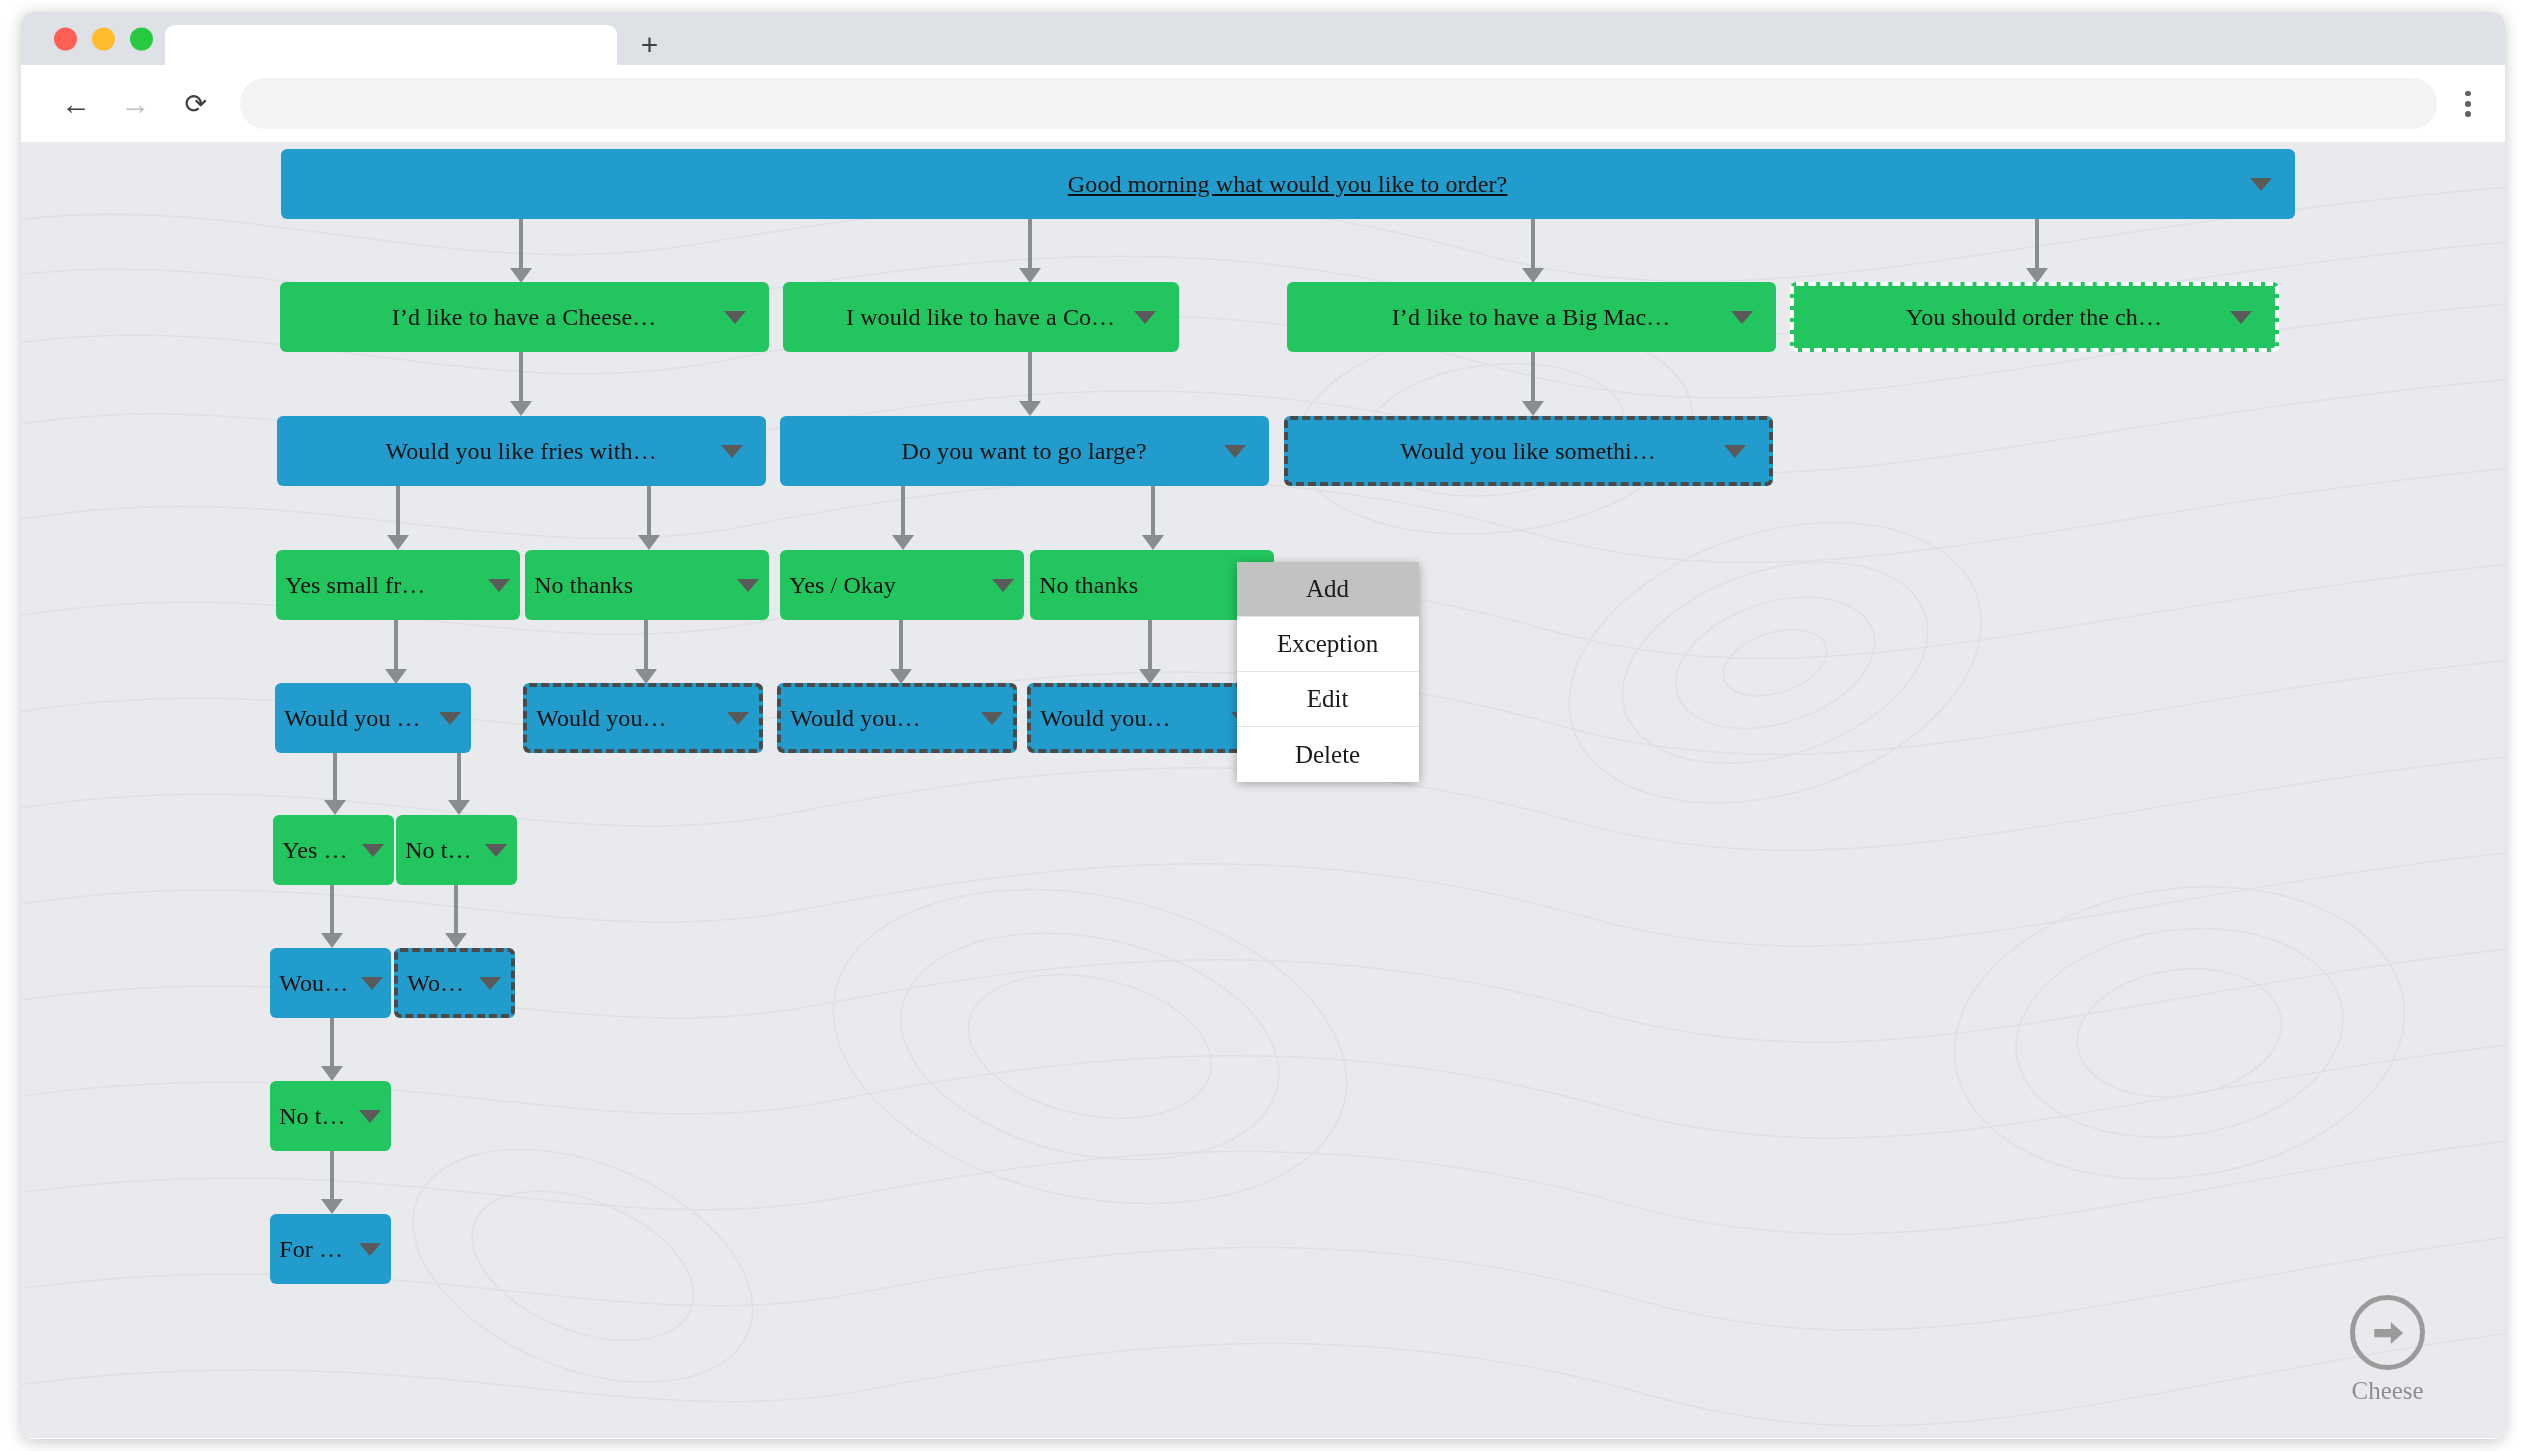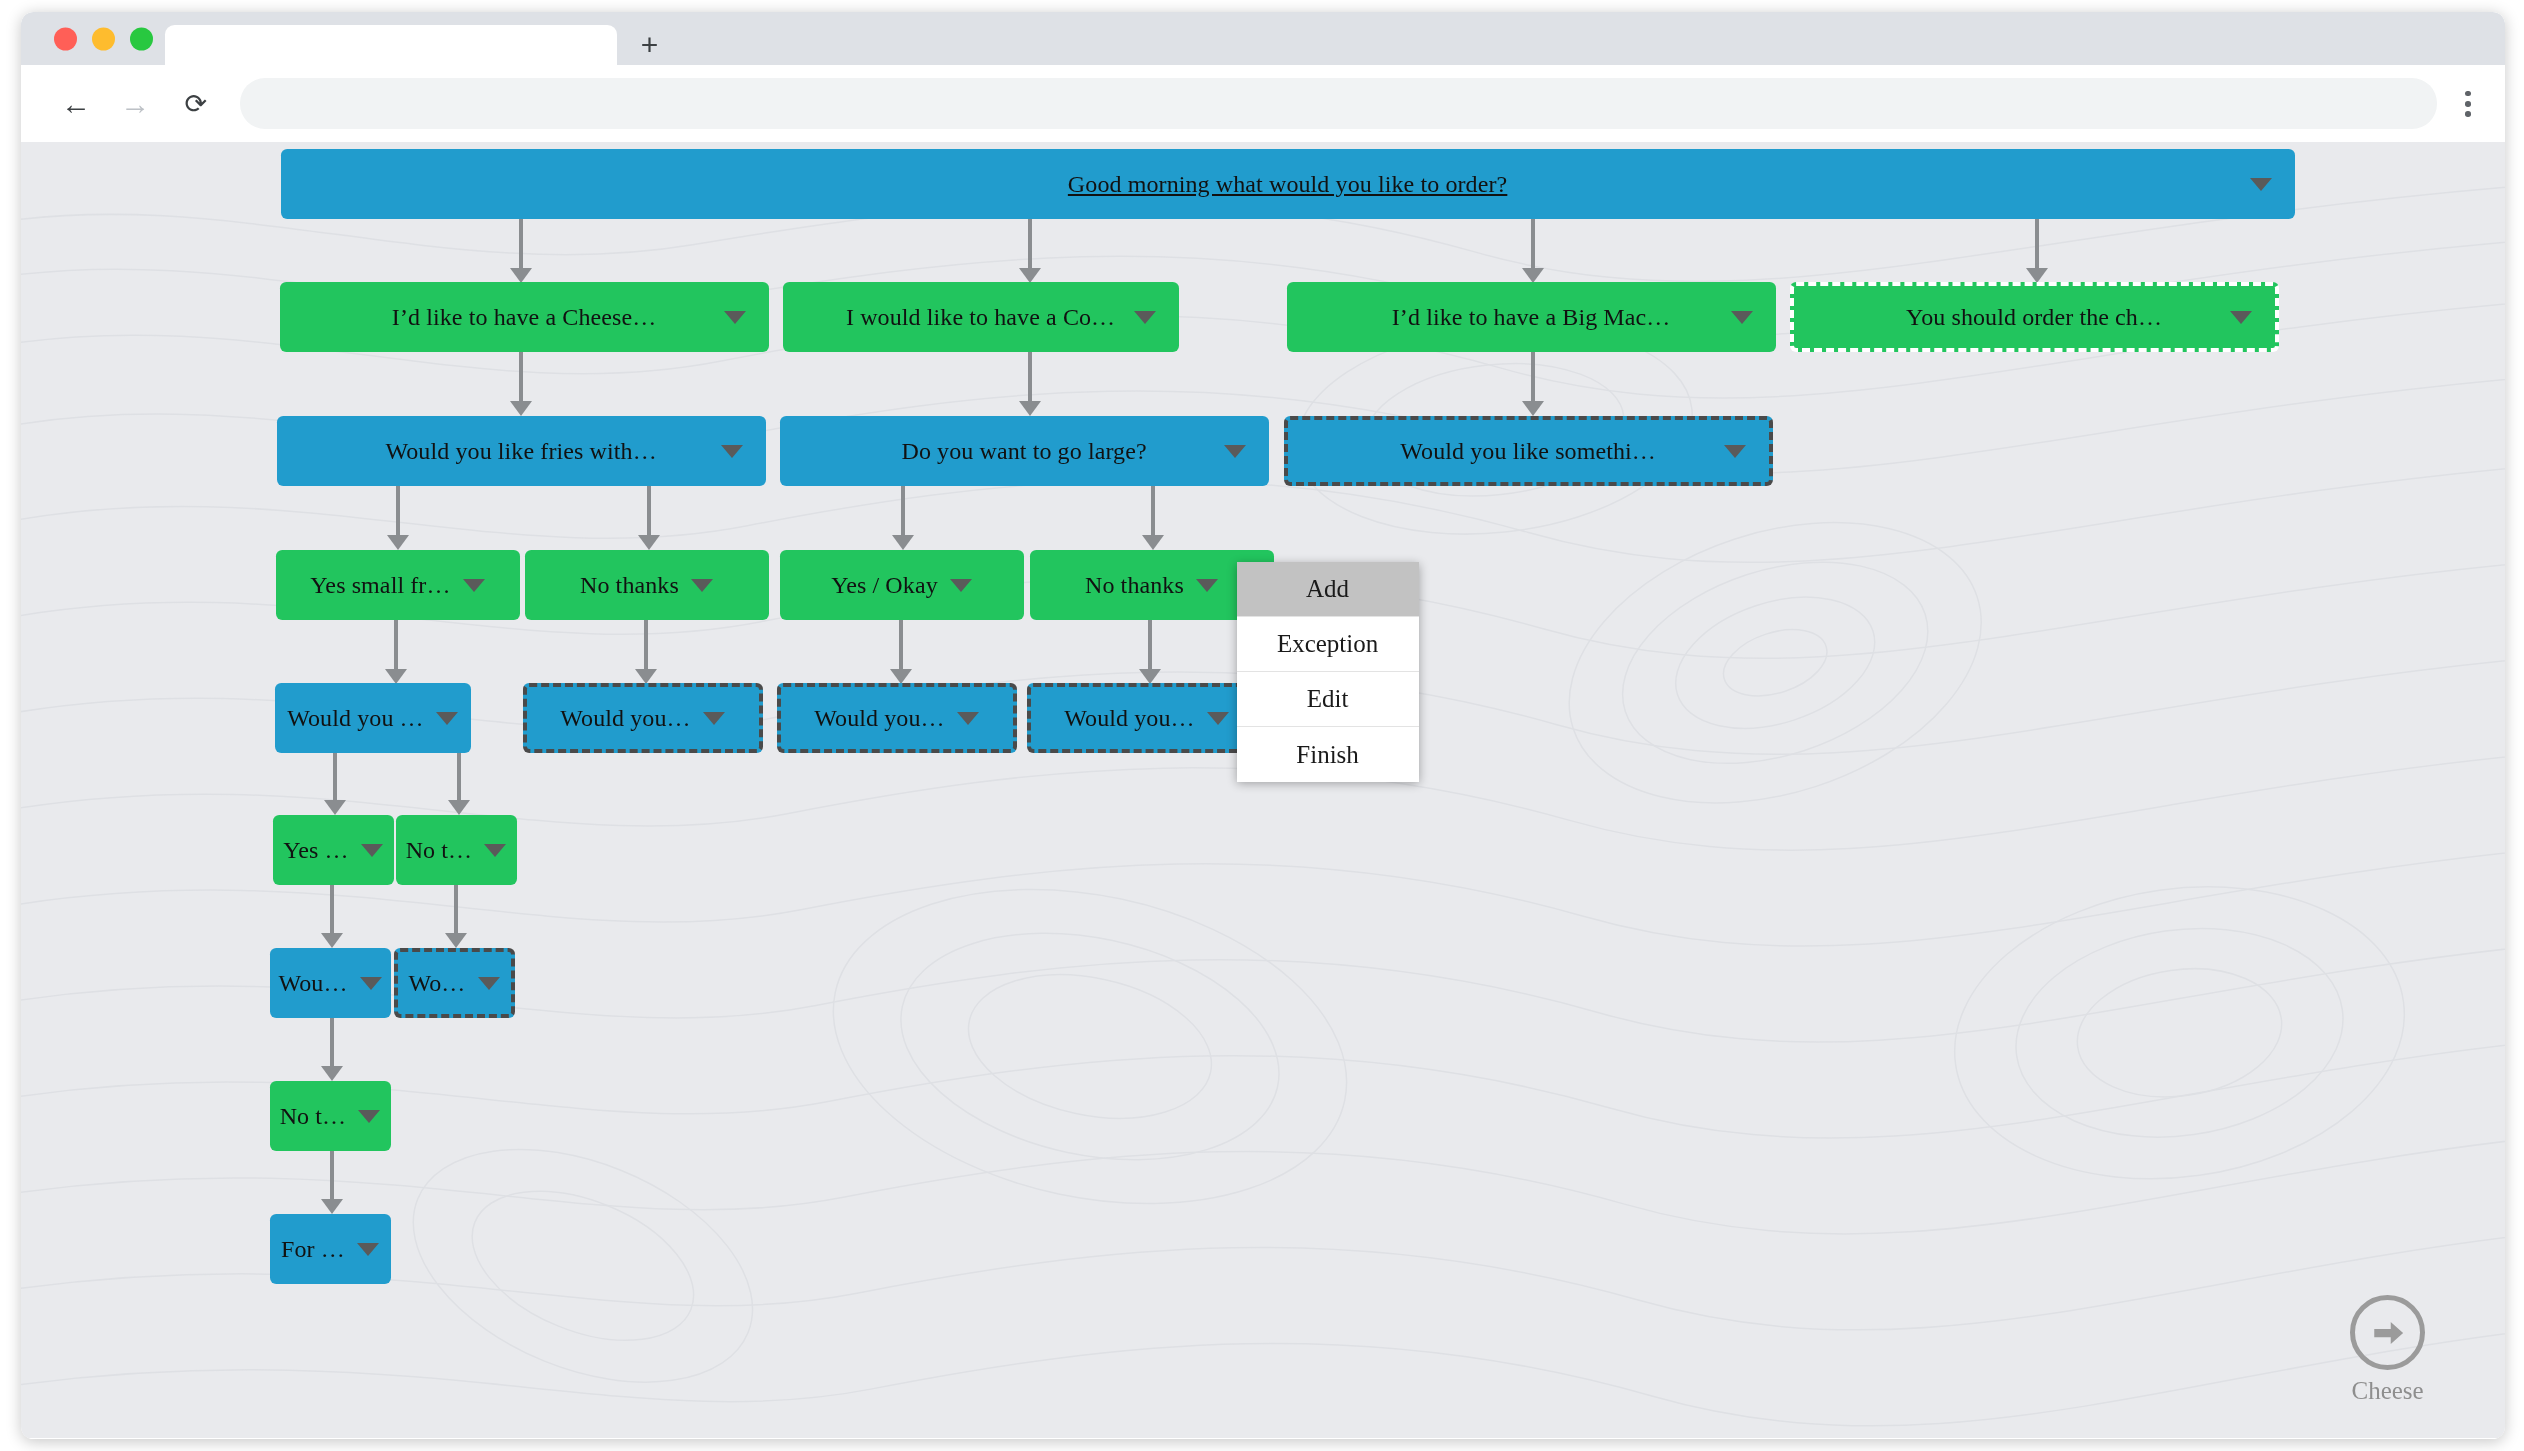--- a/index.html
+++ b/index.html
@@ -109,21 +109,21 @@
     position: absolute; inset: 0;
     opacity: 0.55;
   }
 
   
   .node {
     position: absolute;
     border-radius: 6.2px;
     display: flex;
     align-items: center;
-    justify-content: center;
+    justify-content: space-between;
     color: #111111;
     font-size: 24px;
     letter-spacing: 0.1px;
     white-space: nowrap;
     overflow: hidden;
     padding: 0 9.6px;
   }
   .node.blue  { background: #219ccd; }
   .node.green { background: #22c55e; }
   .node .label { display: inline-block; }
@@ -444,21 +444,21 @@
         <div class="node blue" style="left: 249px; top: 1072px; width: 121px; height: 70px;">
           <span class="label">For …</span>
           <span class="caret"></span>
         </div>
       </div>
 
     <div id="context-menu">
       <div class="menu-item hovered">Add</div>
       <div class="menu-item">Exception</div>
       <div class="menu-item">Edit</div>
-      <div class="menu-item">Finish</div>
+      <div class="menu-item">Delete</div>
     </div>
 
     <div id="finish-button">
       <div id="finish-circle">
         <svg width="44" height="44" viewBox="0 0 64 64" aria-hidden="true">
           <path d="M12 26 H36 V16 L54 32 L36 48 V38 H12 Z" fill="#9b9b9b"></path>
         </svg>
       </div>
       <div id="finish-label">Cheese</div>
     </div>

